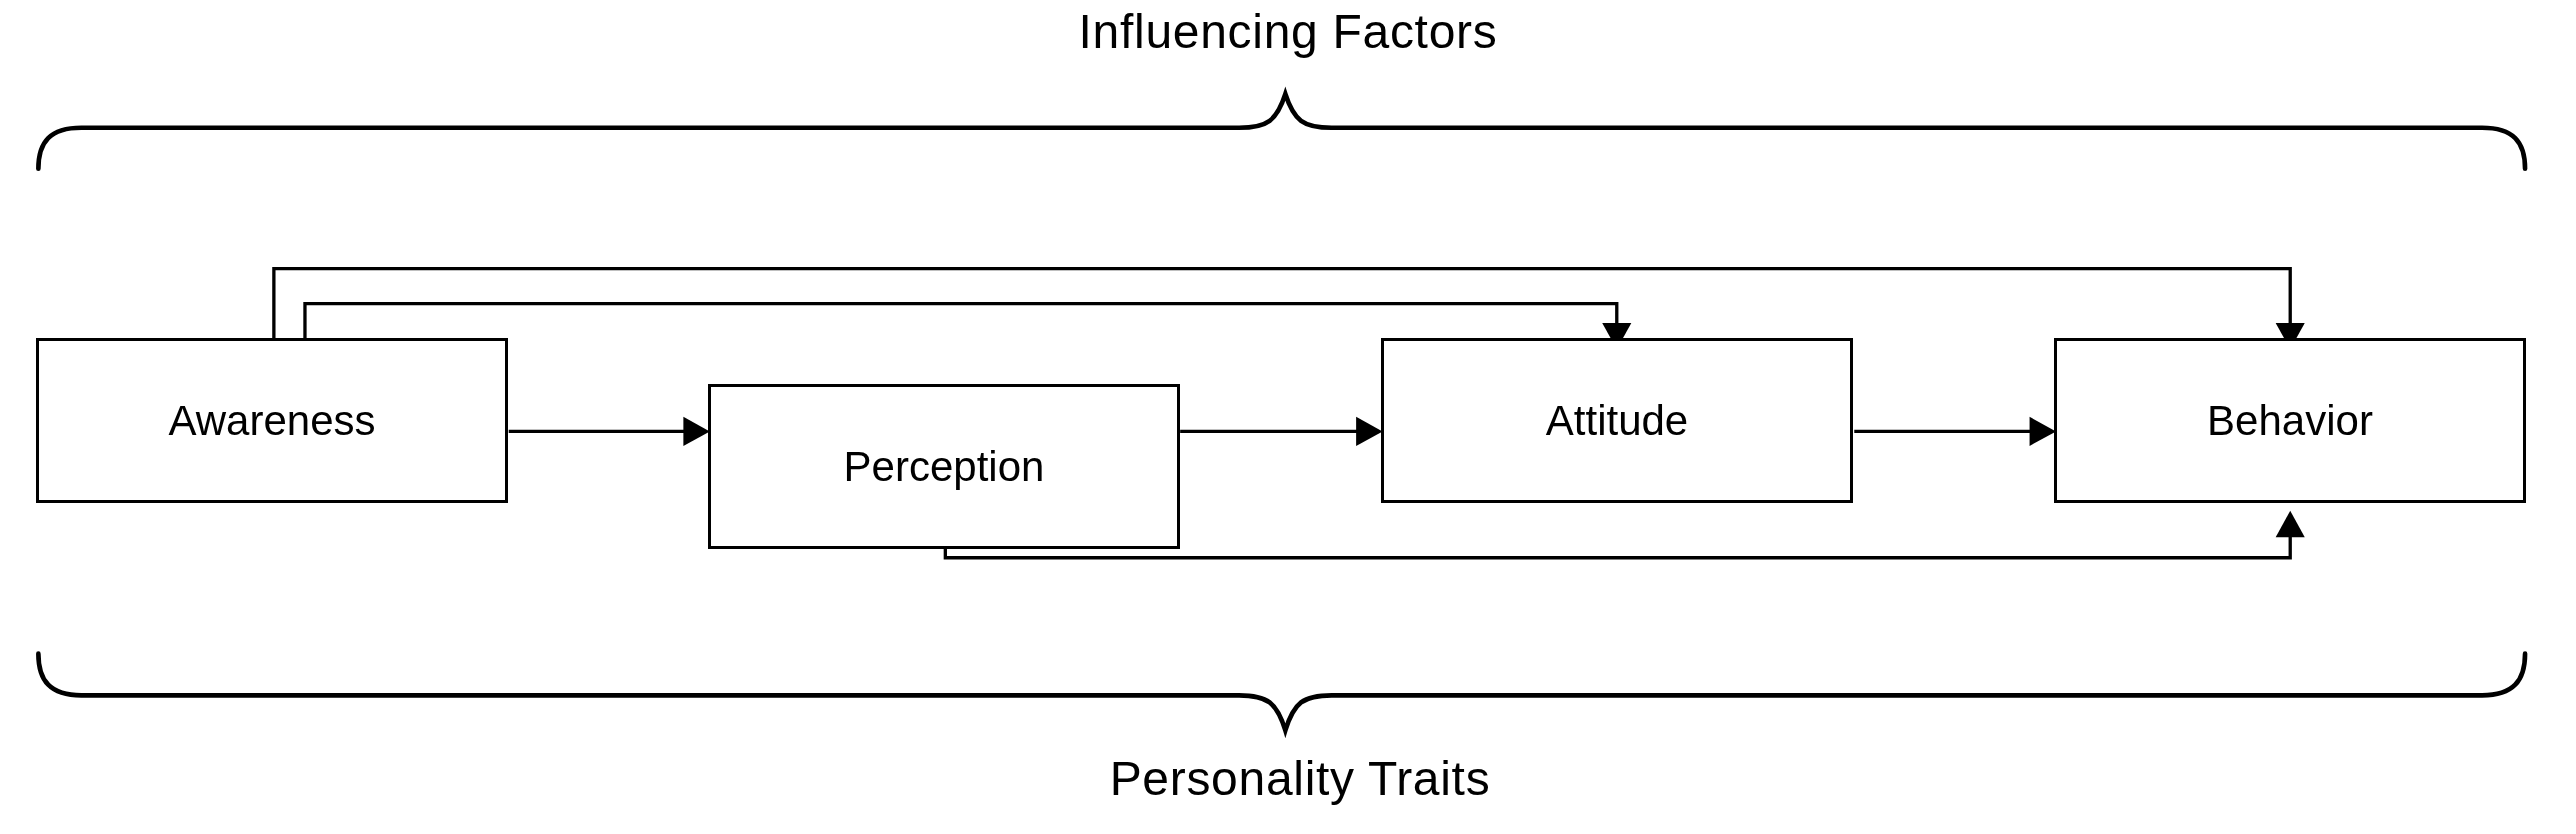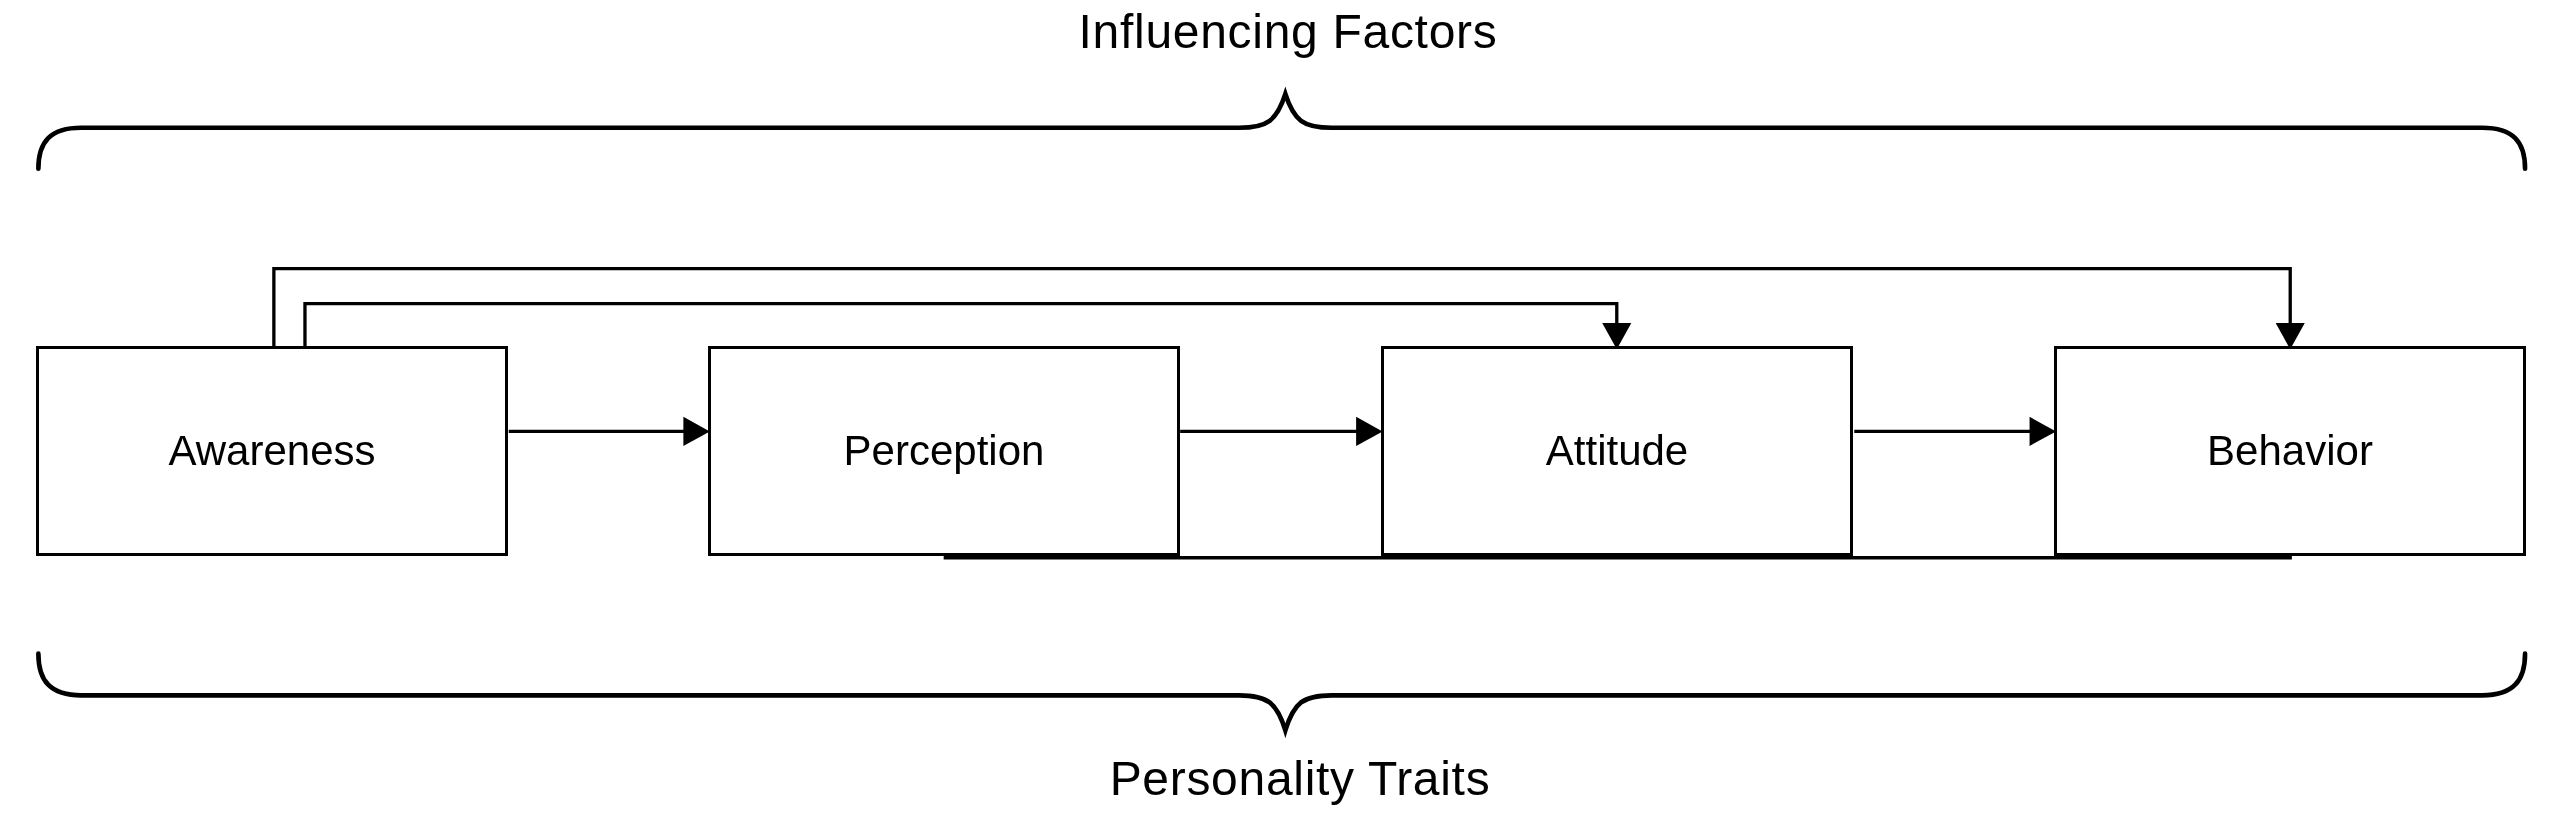--- a/index.html
+++ b/index.html
@@ -30,37 +30,37 @@
     text-align: center;
     font-size: 48px;
     line-height: 1.1;
     color: #000000;
     letter-spacing: 0.7px;
   }
   .brace-label.top { top: 6px; }
   .brace-label.bottom { top: 753px; padding-left: 12px; }
   .node {
     position: absolute;
-    top: 346px;
-    height: 210px;
+    top: 338px;
+    height: 165px;
     width: 472px;
     border: 3.3px solid #000000;
     background: #ffffff;
     box-sizing: border-box;
     display: flex;
     align-items: center;
     justify-content: center;
   }
   .node .node-label {
     font-size: 42px;
     color: #000000;
     white-space: nowrap;
   }
   .node.awareness  { left: 36px; }
-  .node.perception { left: 708px; }
+  .node.perception { left: 708px; margin-top: 46px; }
   .node.attitude   { left: 1381px; }
   .node.behavior   { left: 2054px; }
 </style>
 </head>
 <body>
 
 <div class="canvas">
 
   <svg class="layer" viewBox="0 0 3894 1262">
 

